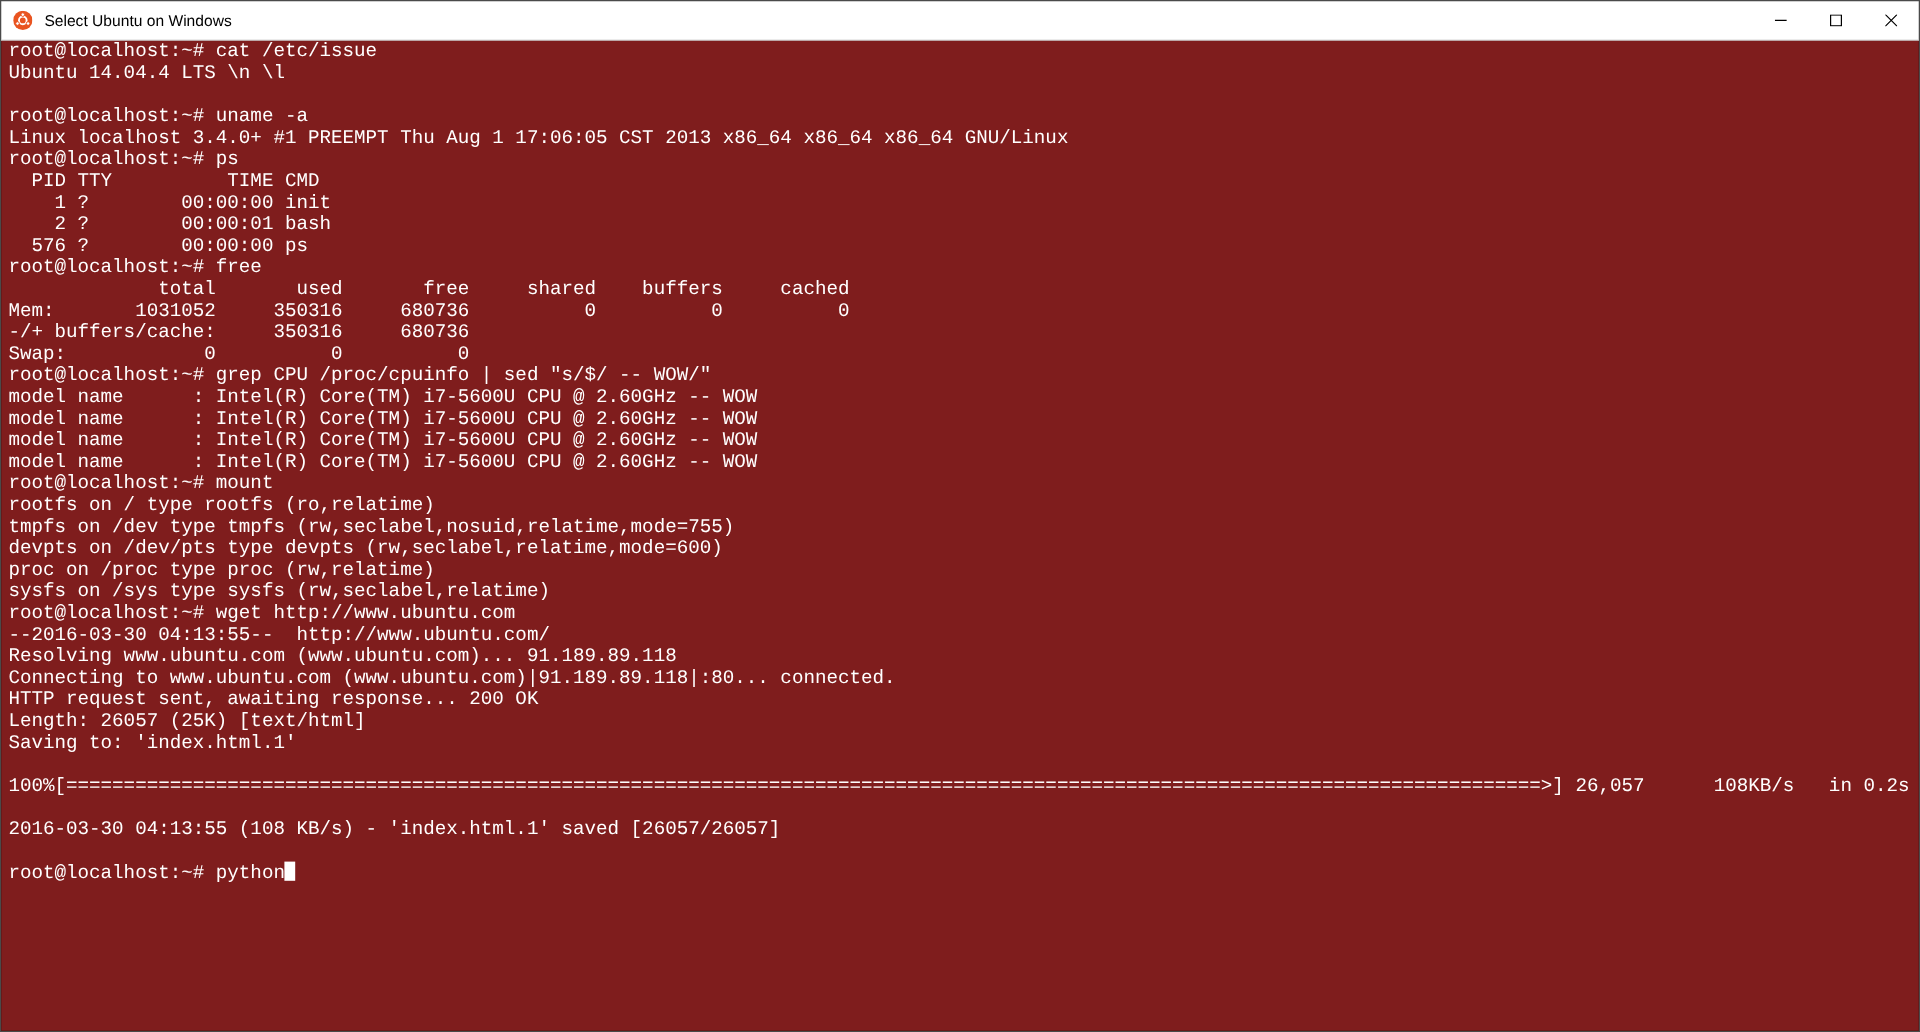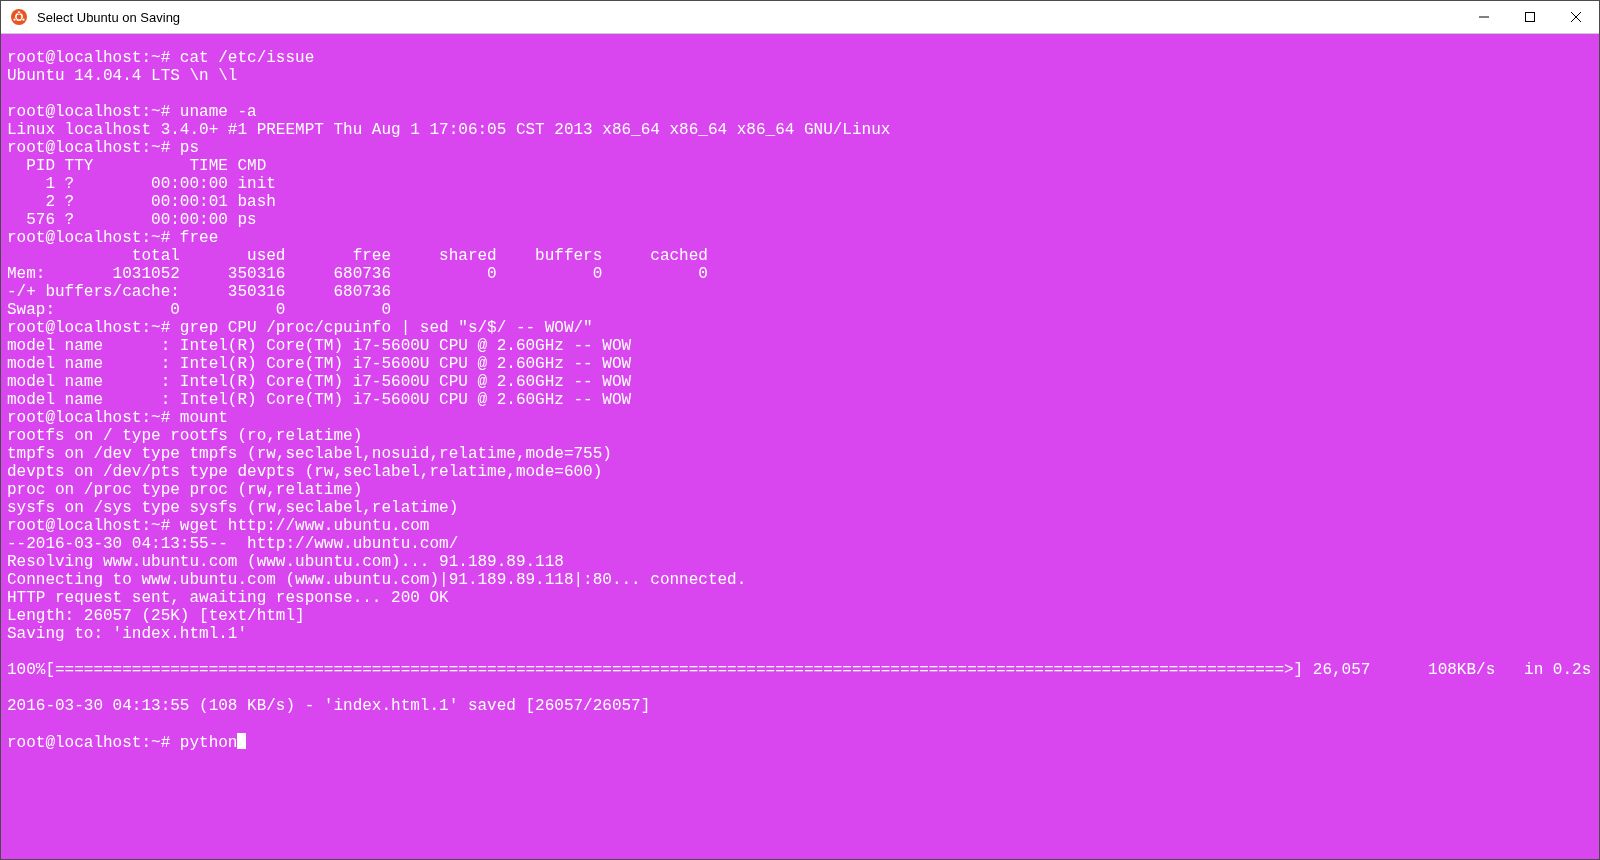--- a/index.html
+++ b/index.html
@@ -48,26 +48,26 @@
     height: 32px;
     display: inline-flex;
     align-items: center;
     justify-content: center;
     color: #000;
   }
   .winbtn svg { display:block; }
 
   .terminal {
     flex: 1 1 auto;
-    background: #d946ef;
+    background: #7f1d1d;
     color: #fff;
     font-family: Consolas, "Liberation Mono", monospace;
     font-size: 16px;
     line-height: 18px;
-    padding: 15px 6px;
+    padding: 0 6px;
     white-space: pre;
     overflow: hidden;
     position: relative;
     letter-spacing: 0;
   }
   .terminal .line { white-space: pre; }
   .cursor {
     display: inline-block;
     width: 9px;
     height: 16px;
@@ -84,21 +84,21 @@
   <div class="titlebar">
     <span class="icon">
       <svg width="16" height="16" viewBox="0 0 16 16">
         <circle cx="8" cy="8" r="8" fill="#E95420"></circle>
         <circle cx="8" cy="8" r="3.2" fill="none" stroke="#fff" stroke-width="1.6"></circle>
         <circle cx="8" cy="3.2" r="1.5" fill="#fff" stroke="#E95420" stroke-width="0.8"></circle>
         <circle cx="3.6" cy="10.6" r="1.5" fill="#fff" stroke="#E95420" stroke-width="0.8"></circle>
         <circle cx="12.4" cy="10.6" r="1.5" fill="#fff" stroke="#E95420" stroke-width="0.8"></circle>
       </svg>
     </span>
-    <span class="title">Select Ubuntu on Saving</span>
+    <span class="title">Select Ubuntu on Windows</span>
     <div class="winbtn">
       <svg width="10" height="10" viewBox="0 0 10 10">
           <path d="M0 5 H10" stroke="currentColor" stroke-width="1"></path>
         </svg>
     </div>
     <div class="winbtn">
       <svg width="10" height="10" viewBox="0 0 10 10">
           <rect x="0.5" y="0.5" width="9" height="9" fill="none" stroke="currentColor" stroke-width="1"></rect>
         </svg>
     </div>

